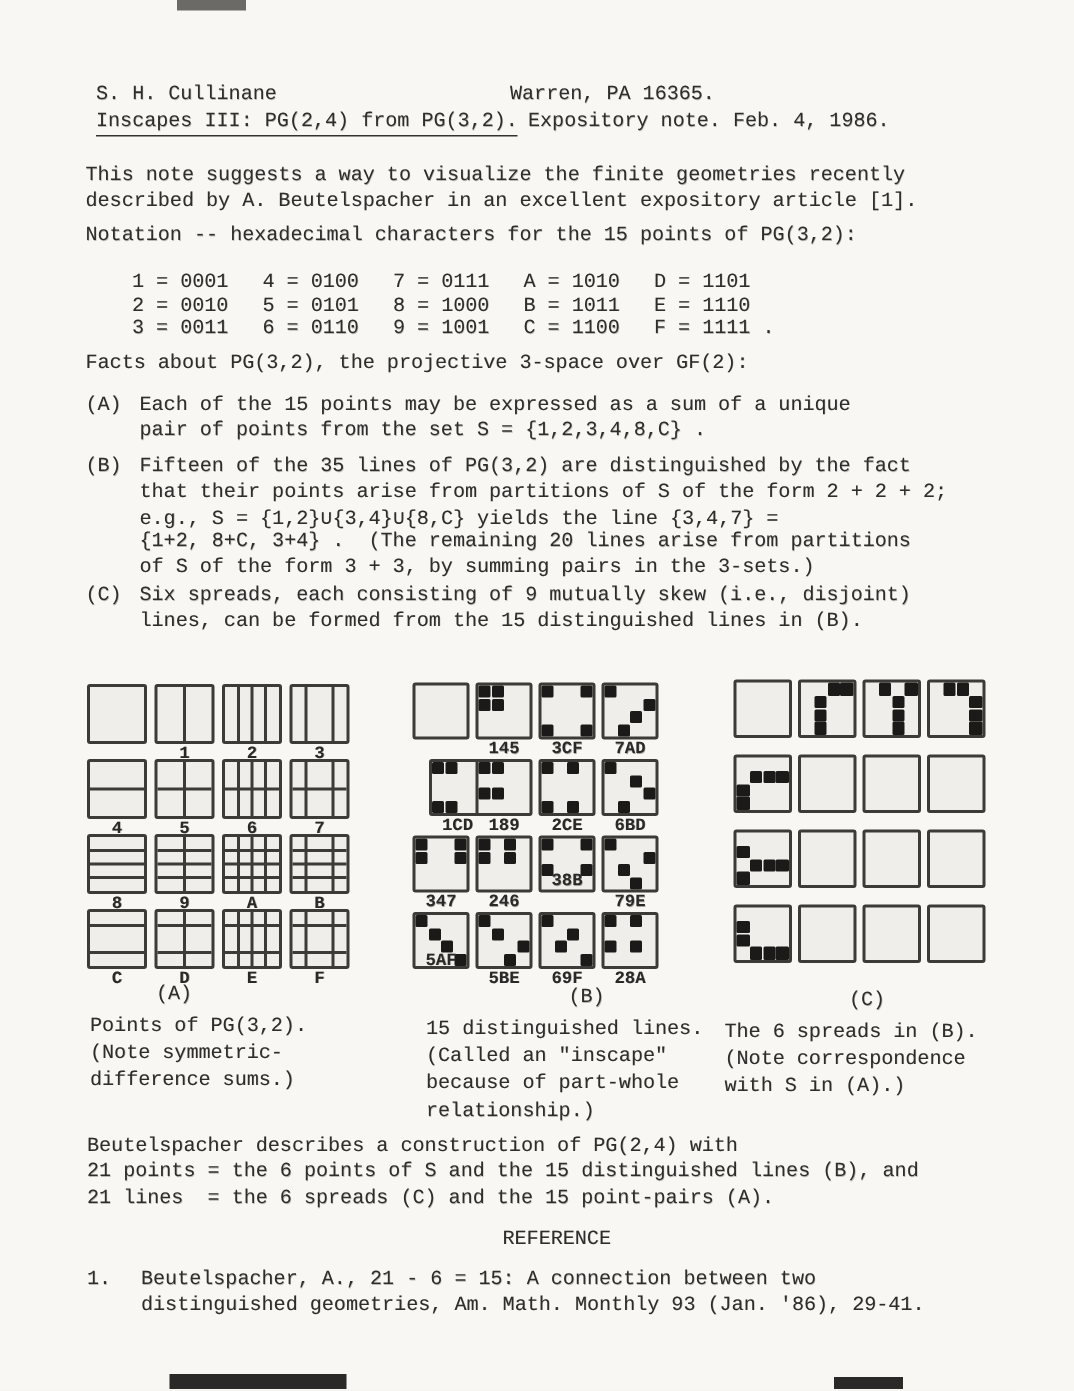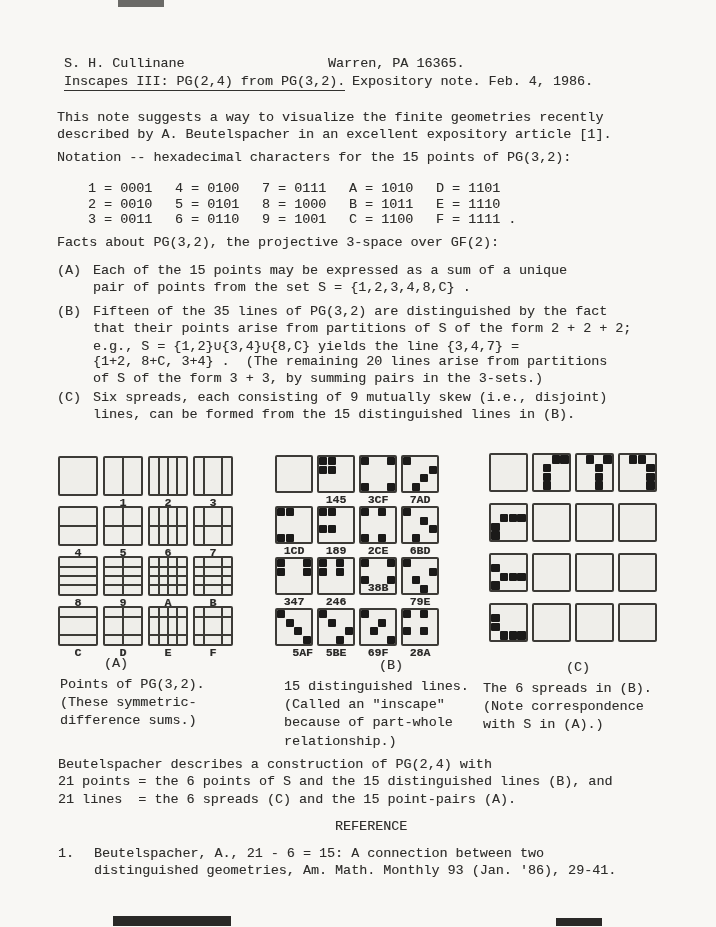--- a/index.html
+++ b/index.html
@@ -41,21 +41,21 @@
 </head>
 <body>
 
 <div id="page">
 
   <div class="mark" style="left:118px; top:0; width:46px; height:7px; background:#6b6a67;"></div>
   <div class="mark" style="left:113px; top:916px; width:118px; height:10px; background:#2a2927;"></div>
   <div class="mark" style="left:556px; top:918px; width:46px; height:8px; background:#2a2927;"></div>
 
   <div class="abs" style="left:64px; top:56px;">S. H. Cullinane</div>
-  <div class="abs" style="left:328px; top:56px;">Warren, PA 16365.</div>
+  <div class="abs" style="left:340px; top:56px;">Warren, PA 16365.</div>
   <div class="abs underlined" style="left:64px; top:74px;">Inscapes III: PG(2,4) from PG(3,2).</div>
   <div class="abs" style="left:352px; top:74px;">Expository note.  Feb. 4, 1986.</div>
 
   <div class="abs" style="left:57px; top:110px;">
     <div class="tl">This note suggests a way to visualize the finite geometries recently</div>
     <div class="tl">described by A. Beutelspacher in an excellent expository article [1].</div>
   </div>
 
   <div class="abs" style="left:57px; top:150px;">Notation -- hexadecimal characters for the 15 points of PG(3,2):</div>
   <div class="abs" style="left:88px; top:181px;">
@@ -264,21 +264,21 @@
       </div>
       <div class="fig-cell" style="left: 126px; top: 0px;">
         <div class="square" style="width: 38px; height: 38px;">
           <div class="bcell" style="left: 0.4%; top: 0.4%;"></div>
           <div class="bcell" style="left: 75.4%; top: 25.4%;"></div>
           <div class="bcell" style="left: 50.4%; top: 50.4%;"></div>
           <div class="bcell" style="left: 25.4%; top: 75.4%;"></div>
         </div>
         <div class="fig-label" style="top: 39px; width: 38px;">7AD</div>
       </div>
-      <div class="fig-cell" style="left: 0px; top: 51px;">
+      <div class="fig-cell" style="left: 11px; top: 51px;">
         <div class="square" style="width: 38px; height: 38px;">
           <div class="bcell" style="left: 0.4%; top: 0.4%;"></div>
           <div class="bcell" style="left: 25.4%; top: 0.4%;"></div>
           <div class="bcell" style="left: 0.4%; top: 75.4%;"></div>
           <div class="bcell" style="left: 25.4%; top: 75.4%;"></div>
         </div>
         <div class="fig-label" style="top: 39px; width: 38px;">1CD</div>
       </div>
       <div class="fig-cell" style="left: 42px; top: 51px;">
         <div class="square" style="width: 38px; height: 38px;">
@@ -343,21 +343,21 @@
         </div>
         <div class="fig-label" style="top: 39px; width: 38px;">79E</div>
       </div>
       <div class="fig-cell" style="left: 0px; top: 153px;">
         <div class="square" style="width: 38px; height: 38px;">
           <div class="bcell" style="left: 0.4%; top: 0.4%;"></div>
           <div class="bcell" style="left: 25.4%; top: 25.4%;"></div>
           <div class="bcell" style="left: 50.4%; top: 50.4%;"></div>
           <div class="bcell" style="left: 75.4%; top: 75.4%;"></div>
         </div>
-        <div class="fig-label" style="top: 39px; width: 38px; text-align: right;">5AF</div>
+        <div class="fig-label" style="top: 27px; width: 38px;">5AF</div>
       </div>
       <div class="fig-cell" style="left: 42px; top: 153px;">
         <div class="square" style="width: 38px; height: 38px;">
           <div class="bcell" style="left: 0.4%; top: 0.4%;"></div>
           <div class="bcell" style="left: 25.4%; top: 25.4%;"></div>
           <div class="bcell" style="left: 75.4%; top: 50.4%;"></div>
           <div class="bcell" style="left: 50.4%; top: 75.4%;"></div>
         </div>
         <div class="fig-label" style="top: 39px; width: 38px;">5BE</div>
       </div>
@@ -465,21 +465,21 @@
       <div class="fig-cell" style="left: 129px; top: 150px;">
         <div class="square" style="width: 39px; height: 39px;"></div>
       </div>
     </div>
 
   <div class="abs cap" style="left:104px; top:656px;">
     <div class="cap-label">(A)</div>
   </div>
   <div class="abs cap" style="left:60px; top:677px;">
     <div class="tl">Points of PG(3,2).</div>
-    <div class="tl">(These symmetric-</div>
+    <div class="tl">(Note symmetric-</div>
     <div class="tl">difference sums.)</div>
   </div>
 
   <div class="abs cap" style="left:379px; top:658px;">
     <div class="cap-label">(B)</div>
   </div>
   <div class="abs cap" style="left:284px; top:679px;">
     <div class="tl">15 distinguished lines.</div>
     <div class="tl">(Called an "inscape"</div>
     <div class="tl">because of part-whole</div>

